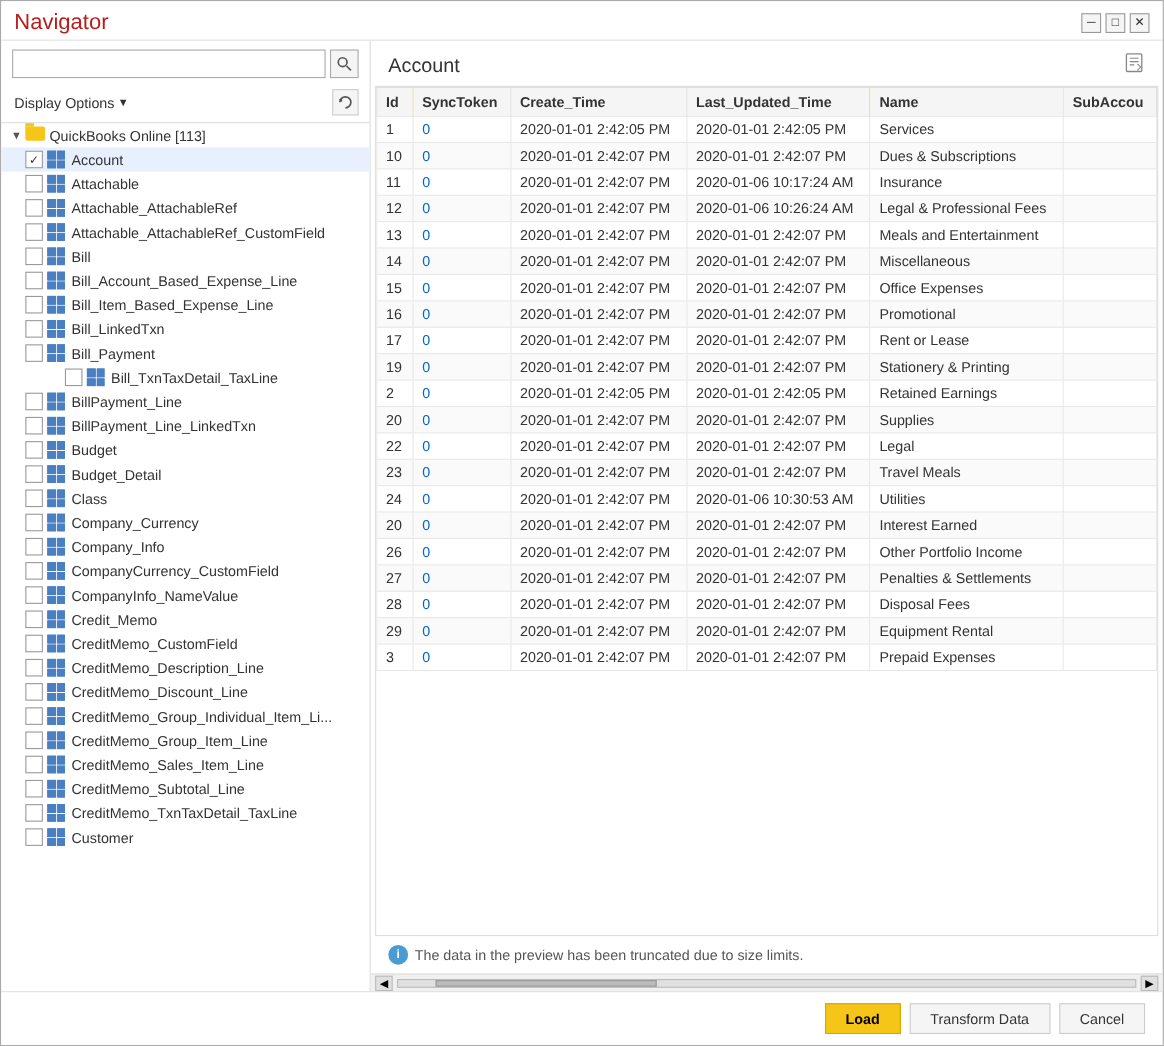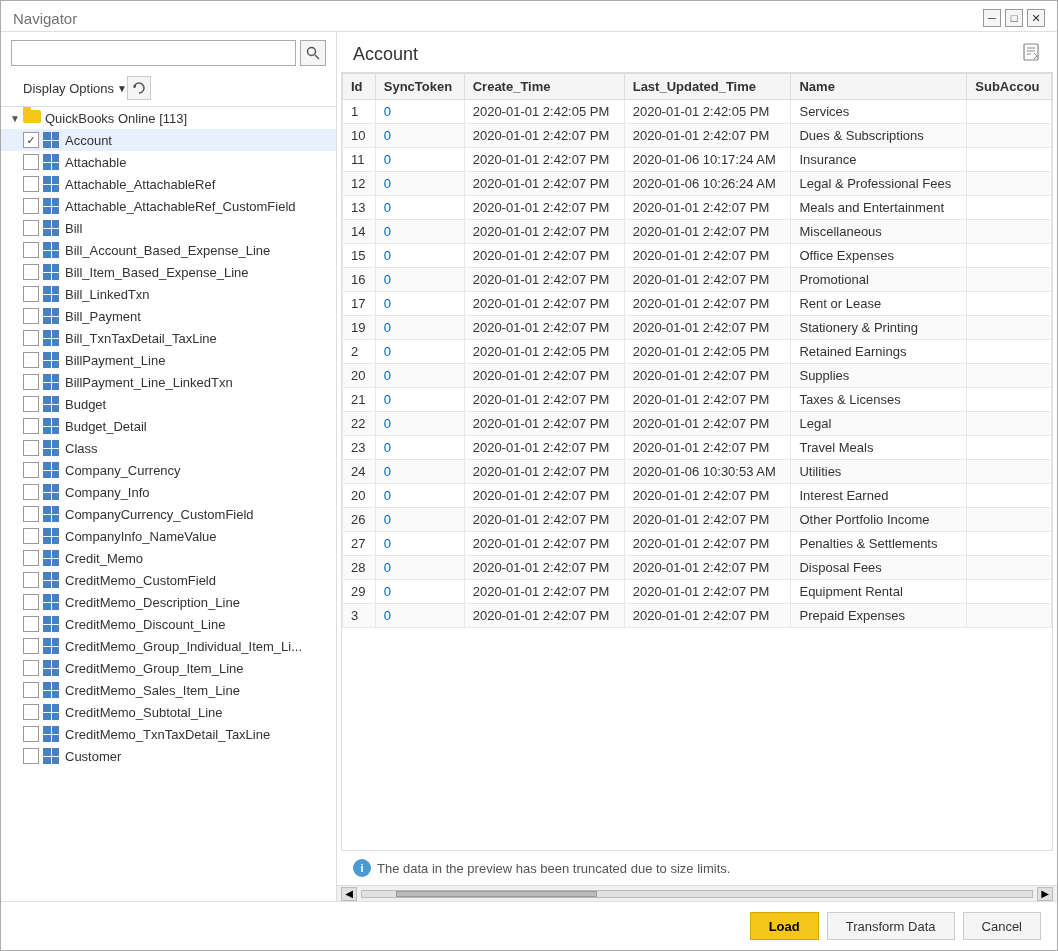--- a/index.html
+++ b/index.html
@@ -1,27 +1,27 @@
 <!DOCTYPE html>
 <html><head>
   <meta charset="utf-8">
   <style>
     * { box-sizing: border-box; margin: 0; padding: 0; font-family: 'Segoe UI', Arial, sans-serif; font-size: 13px; }
     body { background: #f0f0f0; display: flex; justify-content: center; align-items: center; min-height: 100vh; }
     .window { width: 1058px; height: 951px; background: #fff; border: 1px solid #aaa; box-shadow: 2px 2px 10px rgba(0,0,0,0.3); display: flex; flex-direction: column; position: relative; }
     .title-bar { display: flex; justify-content: space-between; align-items: center; padding: 8px 12px 4px 12px; border-bottom: 1px solid #e0e0e0; }
-    .title-bar-title { font-size: 15px; font-weight: 300; color: #737373; text-align: center; }
+    .title-bar-title { font-size: 20px; font-weight: 300; color: #b91c1c; text-align: center; }
     .title-bar-controls { display: flex; gap: 4px; }
     .title-bar-btn { width: 18px; height: 18px; border: 1px solid #999; background: #f5f5f5; cursor: pointer; display: flex; align-items: center; justify-content: center; font-size: 11px; color: #333; }
     .main-content { display: flex; flex: 1; overflow: hidden; }
     .sidebar { width: 336px; border-right: 1px solid #ddd; display: flex; flex-direction: column; overflow: hidden; }
     .search-bar { padding: 8px 10px; display: flex; align-items: center; gap: 4px; }
     .search-input { flex: 1; height: 26px; border: 1px solid #aaa; padding: 2px 6px; font-size: 13px; outline: none; }
     .search-btn { width: 26px; height: 26px; border: 1px solid #aaa; background: #f5f5f5; cursor: pointer; display: flex; align-items: center; justify-content: center; }
-    .toolbar-row { display: flex; align-items: center; justify-content: flex-start; padding: 2px 10px 6px 22px; }
+    .toolbar-row { display: flex; align-items: center; justify-content: space-between; padding: 2px 10px 6px 12px; }
     .display-options-btn { display: flex; align-items: center; gap: 3px; cursor: pointer; color: #333; font-size: 13px; border: none; background: none; }
     .display-options-btn .arrow { font-size: 10px; }
     .refresh-btn { width: 24px; height: 24px; border: 1px solid #ccc; background: #f5f5f5; cursor: pointer; display: flex; align-items: center; justify-content: center; font-size: 14px; }
     .tree-container { flex: 1; overflow-y: auto; overflow-x: hidden; padding: 0; border-top: 1px solid #ddd; }
     .tree-item { display: flex; align-items: center; padding: 3px 6px; cursor: pointer; white-space: nowrap; min-height: 22px; }
     .tree-item.root { padding-left: 6px; }
     .tree-item.selected { background: #e8f0fe; }
     .tree-expand { width: 16px; flex-shrink: 0; display: flex; align-items: center; justify-content: center; font-size: 10px; color: #555; }
     .tree-checkbox { width: 16px; height: 16px; flex-shrink: 0; border: 1px solid #999; display: flex; align-items: center; justify-content: center; margin-right: 4px; background: #fff; }
     .tree-checkbox.checked { background: #fff; }
@@ -195,21 +195,21 @@
             <div class="tree-item" style="padding-left: 22px;">
               <div class="tree-checkbox"></div>
               <div class="tree-icon-table" style="margin-right: 6px;">
                 <div class="table-cell"></div>
                 <div class="table-cell"></div>
                 <div class="table-cell"></div>
                 <div class="table-cell"></div>
               </div>
               <span class="tree-label">Bill_Payment</span>
             </div>
-            <div class="tree-item" style="padding-left: 22px;">
+            <div class="tree-item" style="padding-left: 22px; margin-left: 36px;">
               <div class="tree-checkbox"></div>
               <div class="tree-icon-table" style="margin-right: 6px;">
                 <div class="table-cell"></div>
                 <div class="table-cell"></div>
                 <div class="table-cell"></div>
                 <div class="table-cell"></div>
               </div>
               <span class="tree-label">Bill_TxnTaxDetail_TaxLine</span>
             </div>
             <div class="tree-item" style="padding-left: 22px;">
@@ -523,28 +523,20 @@
               </tr>
               <tr>
                 <td>20</td>
                 <td class="link-val">0</td>
                 <td>2020-01-01 2:42:07 PM</td>
                 <td>2020-01-01 2:42:07 PM</td>
                 <td>Supplies</td>
                 <td></td>
               </tr>
               <tr>
-                <td>21</td>
-                <td class="link-val">0</td>
-                <td>2020-01-01 2:42:07 PM</td>
-                <td>2020-01-01 2:42:07 PM</td>
-                <td>Taxes &amp; Licenses</td>
-                <td></td>
-              </tr>
-              <tr>
                 <td>22</td>
                 <td class="link-val">0</td>
                 <td>2020-01-01 2:42:07 PM</td>
                 <td>2020-01-01 2:42:07 PM</td>
                 <td>Legal</td>
                 <td></td>
               </tr>
               <tr>
                 <td>23</td>
                 <td class="link-val">0</td>

